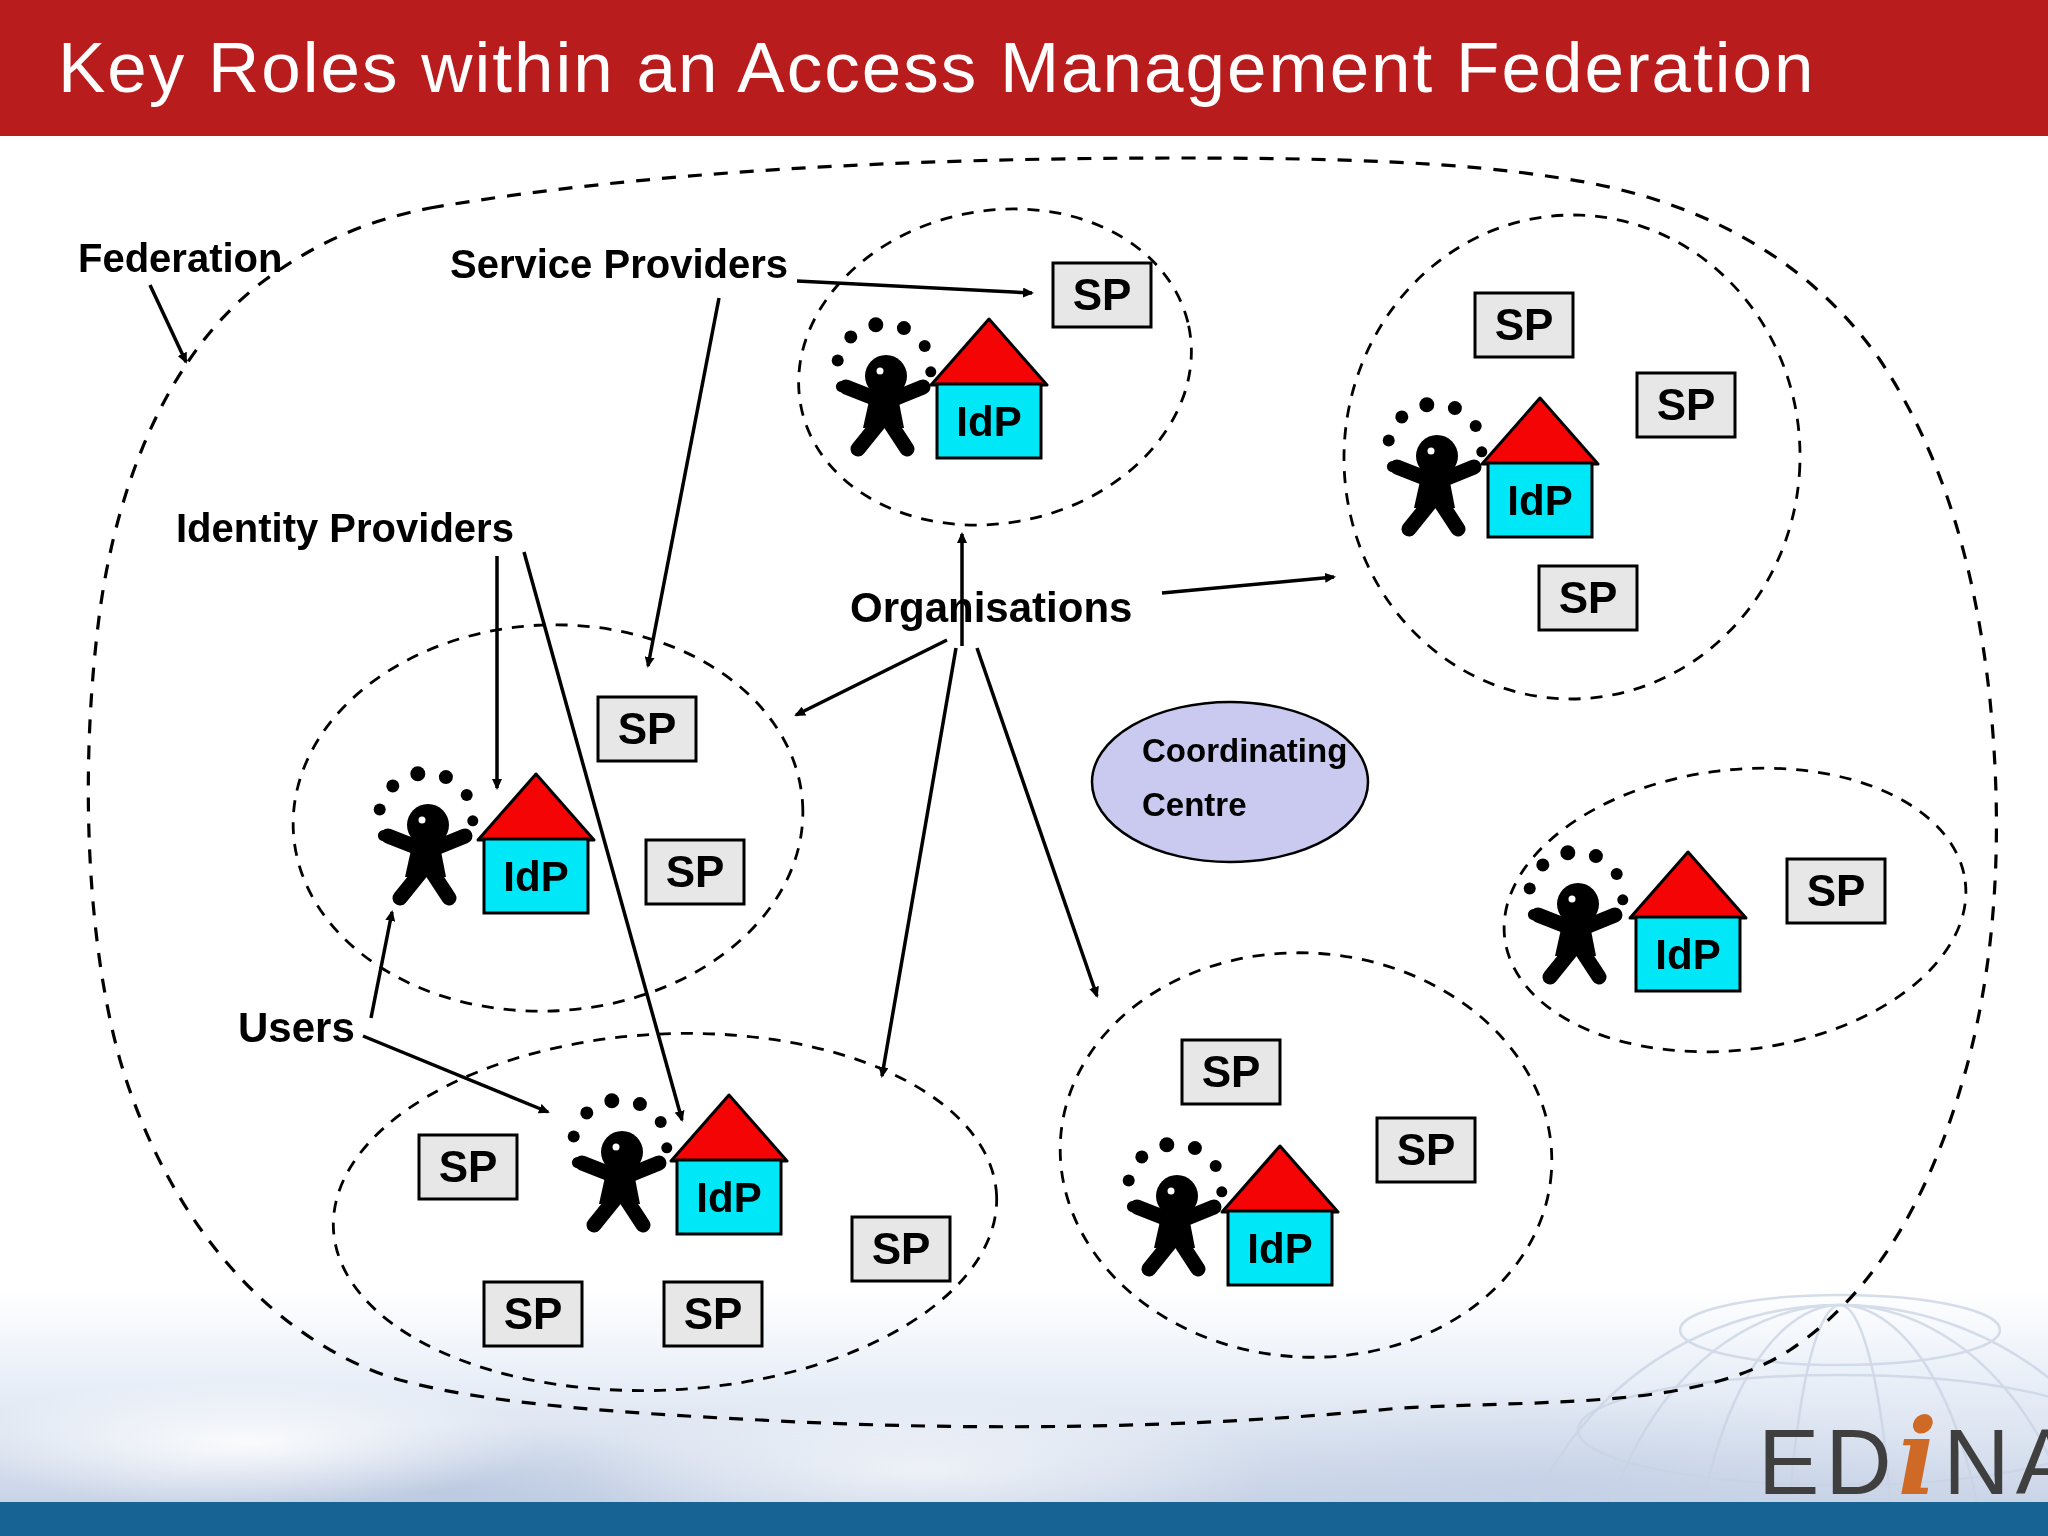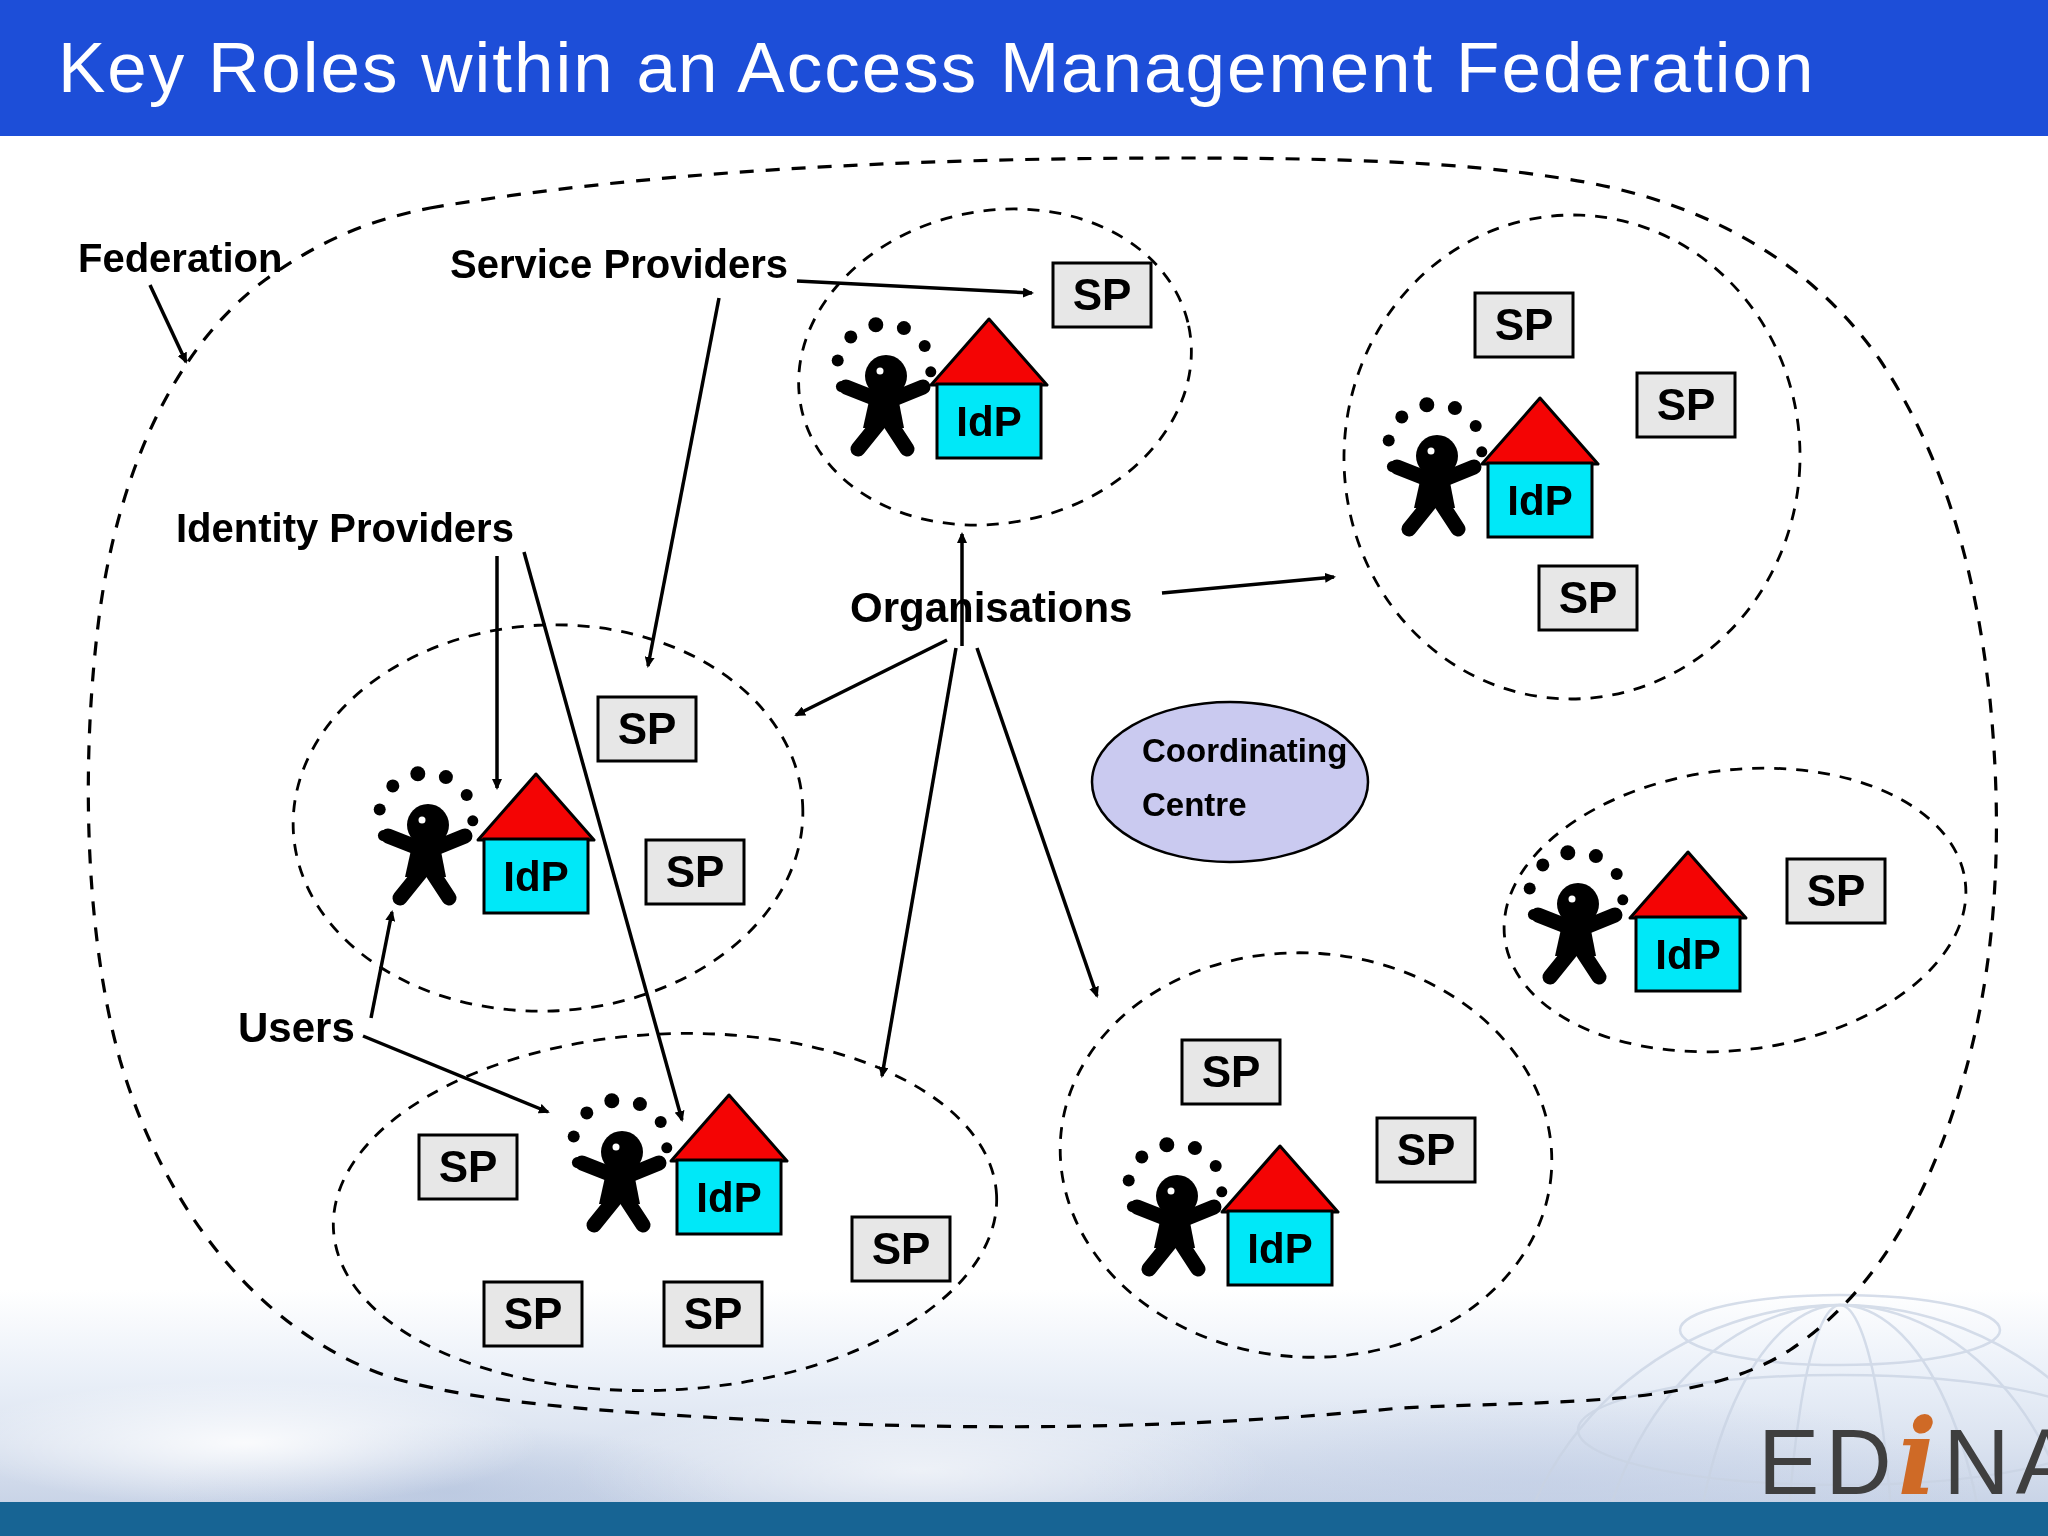--- a/index.html
+++ b/index.html
@@ -3,21 +3,21 @@
 <meta charset="utf-8">
 <style>
   html,body{margin:0;padding:0;background:#ffffff;}
   #slide{
     position:relative;width:2048px;height:1536px;overflow:hidden;
     background:#ffffff;font-family:"Liberation Sans",sans-serif;
   }
   
   #titlebar{
     position:absolute;left:0;top:0;width:2048px;height:136px;
-    background:#1d4ed8;color:#ffffff;
+    background:#b91c1c;color:#ffffff;
     font-size:71px;letter-spacing:2px;line-height:136px;
     padding-left:58px;box-sizing:border-box;white-space:nowrap;
   }
   
   #landscape{
     position:absolute;left:0;top:1290px;width:2048px;height:212px;z-index:1;
     background:
       radial-gradient(ellipse 420px 90px at 12% 72%, rgba(255,255,255,0.85), rgba(255,255,255,0) 70%),
       radial-gradient(ellipse 500px 110px at 45% 85%, rgba(255,255,255,0.6), rgba(255,255,255,0) 70%),
       radial-gradient(ellipse 380px 90px at 22% 95%, rgba(176,192,220,0.55), rgba(176,192,220,0) 75%),

